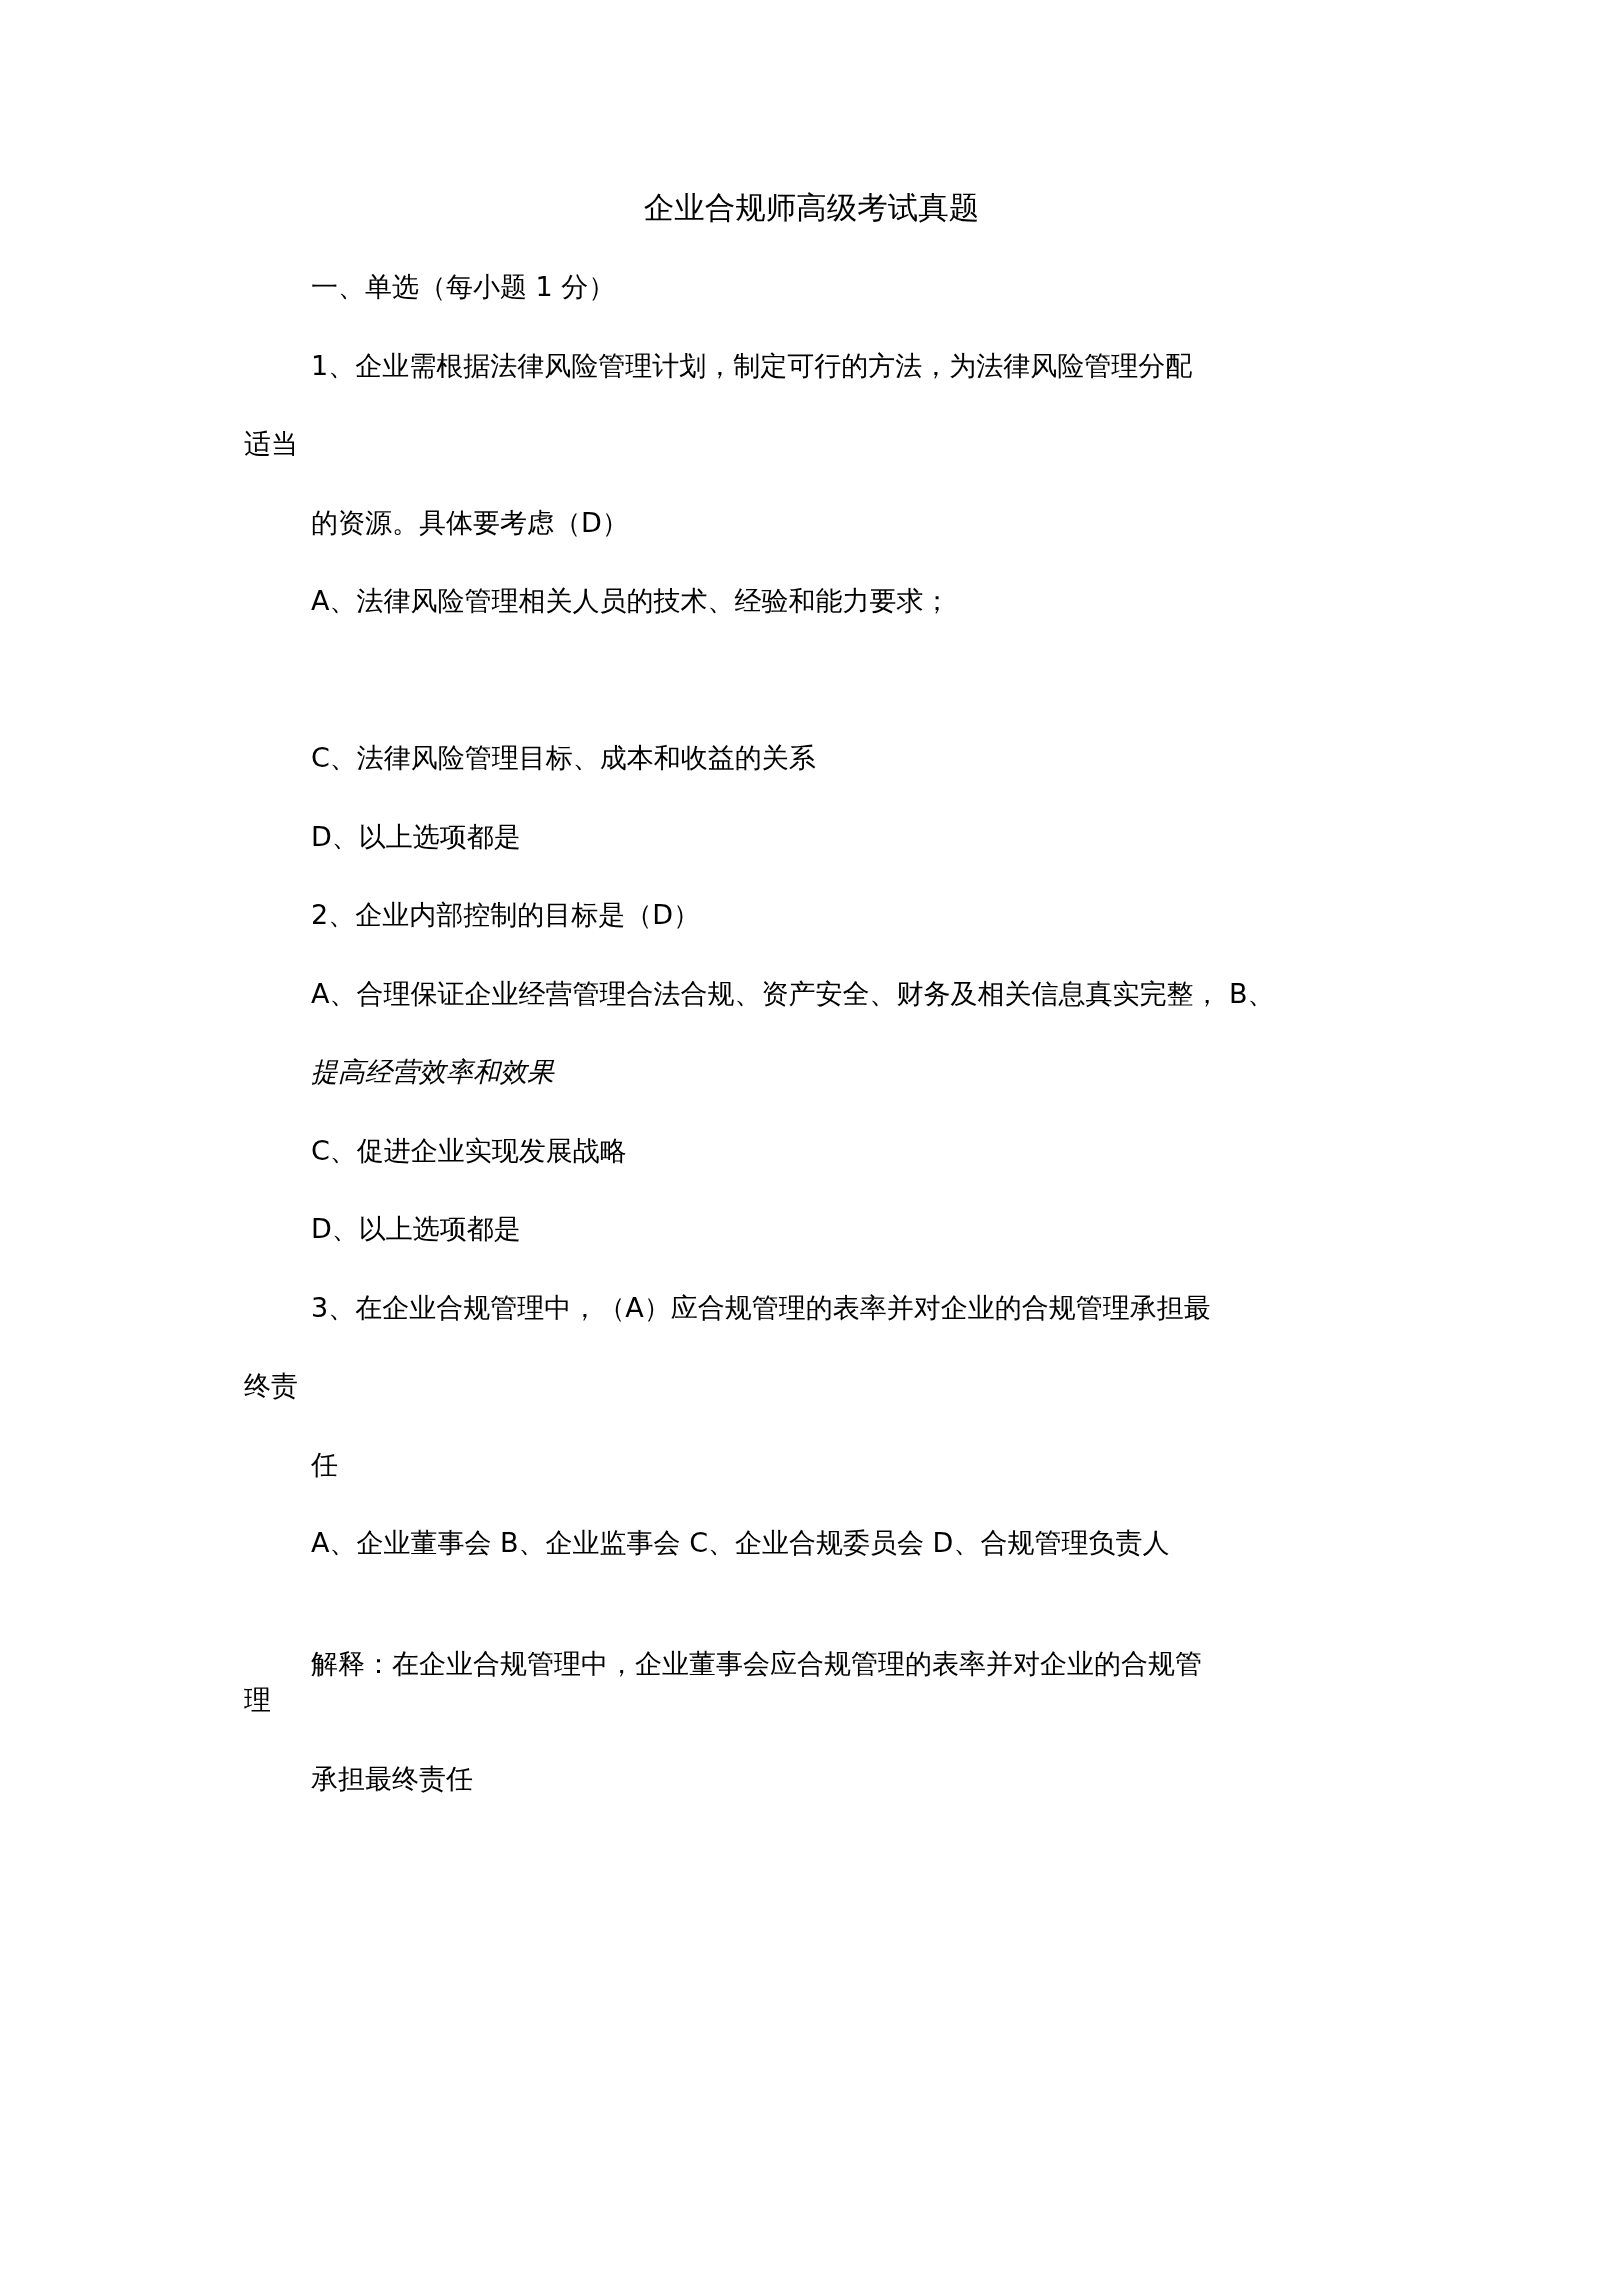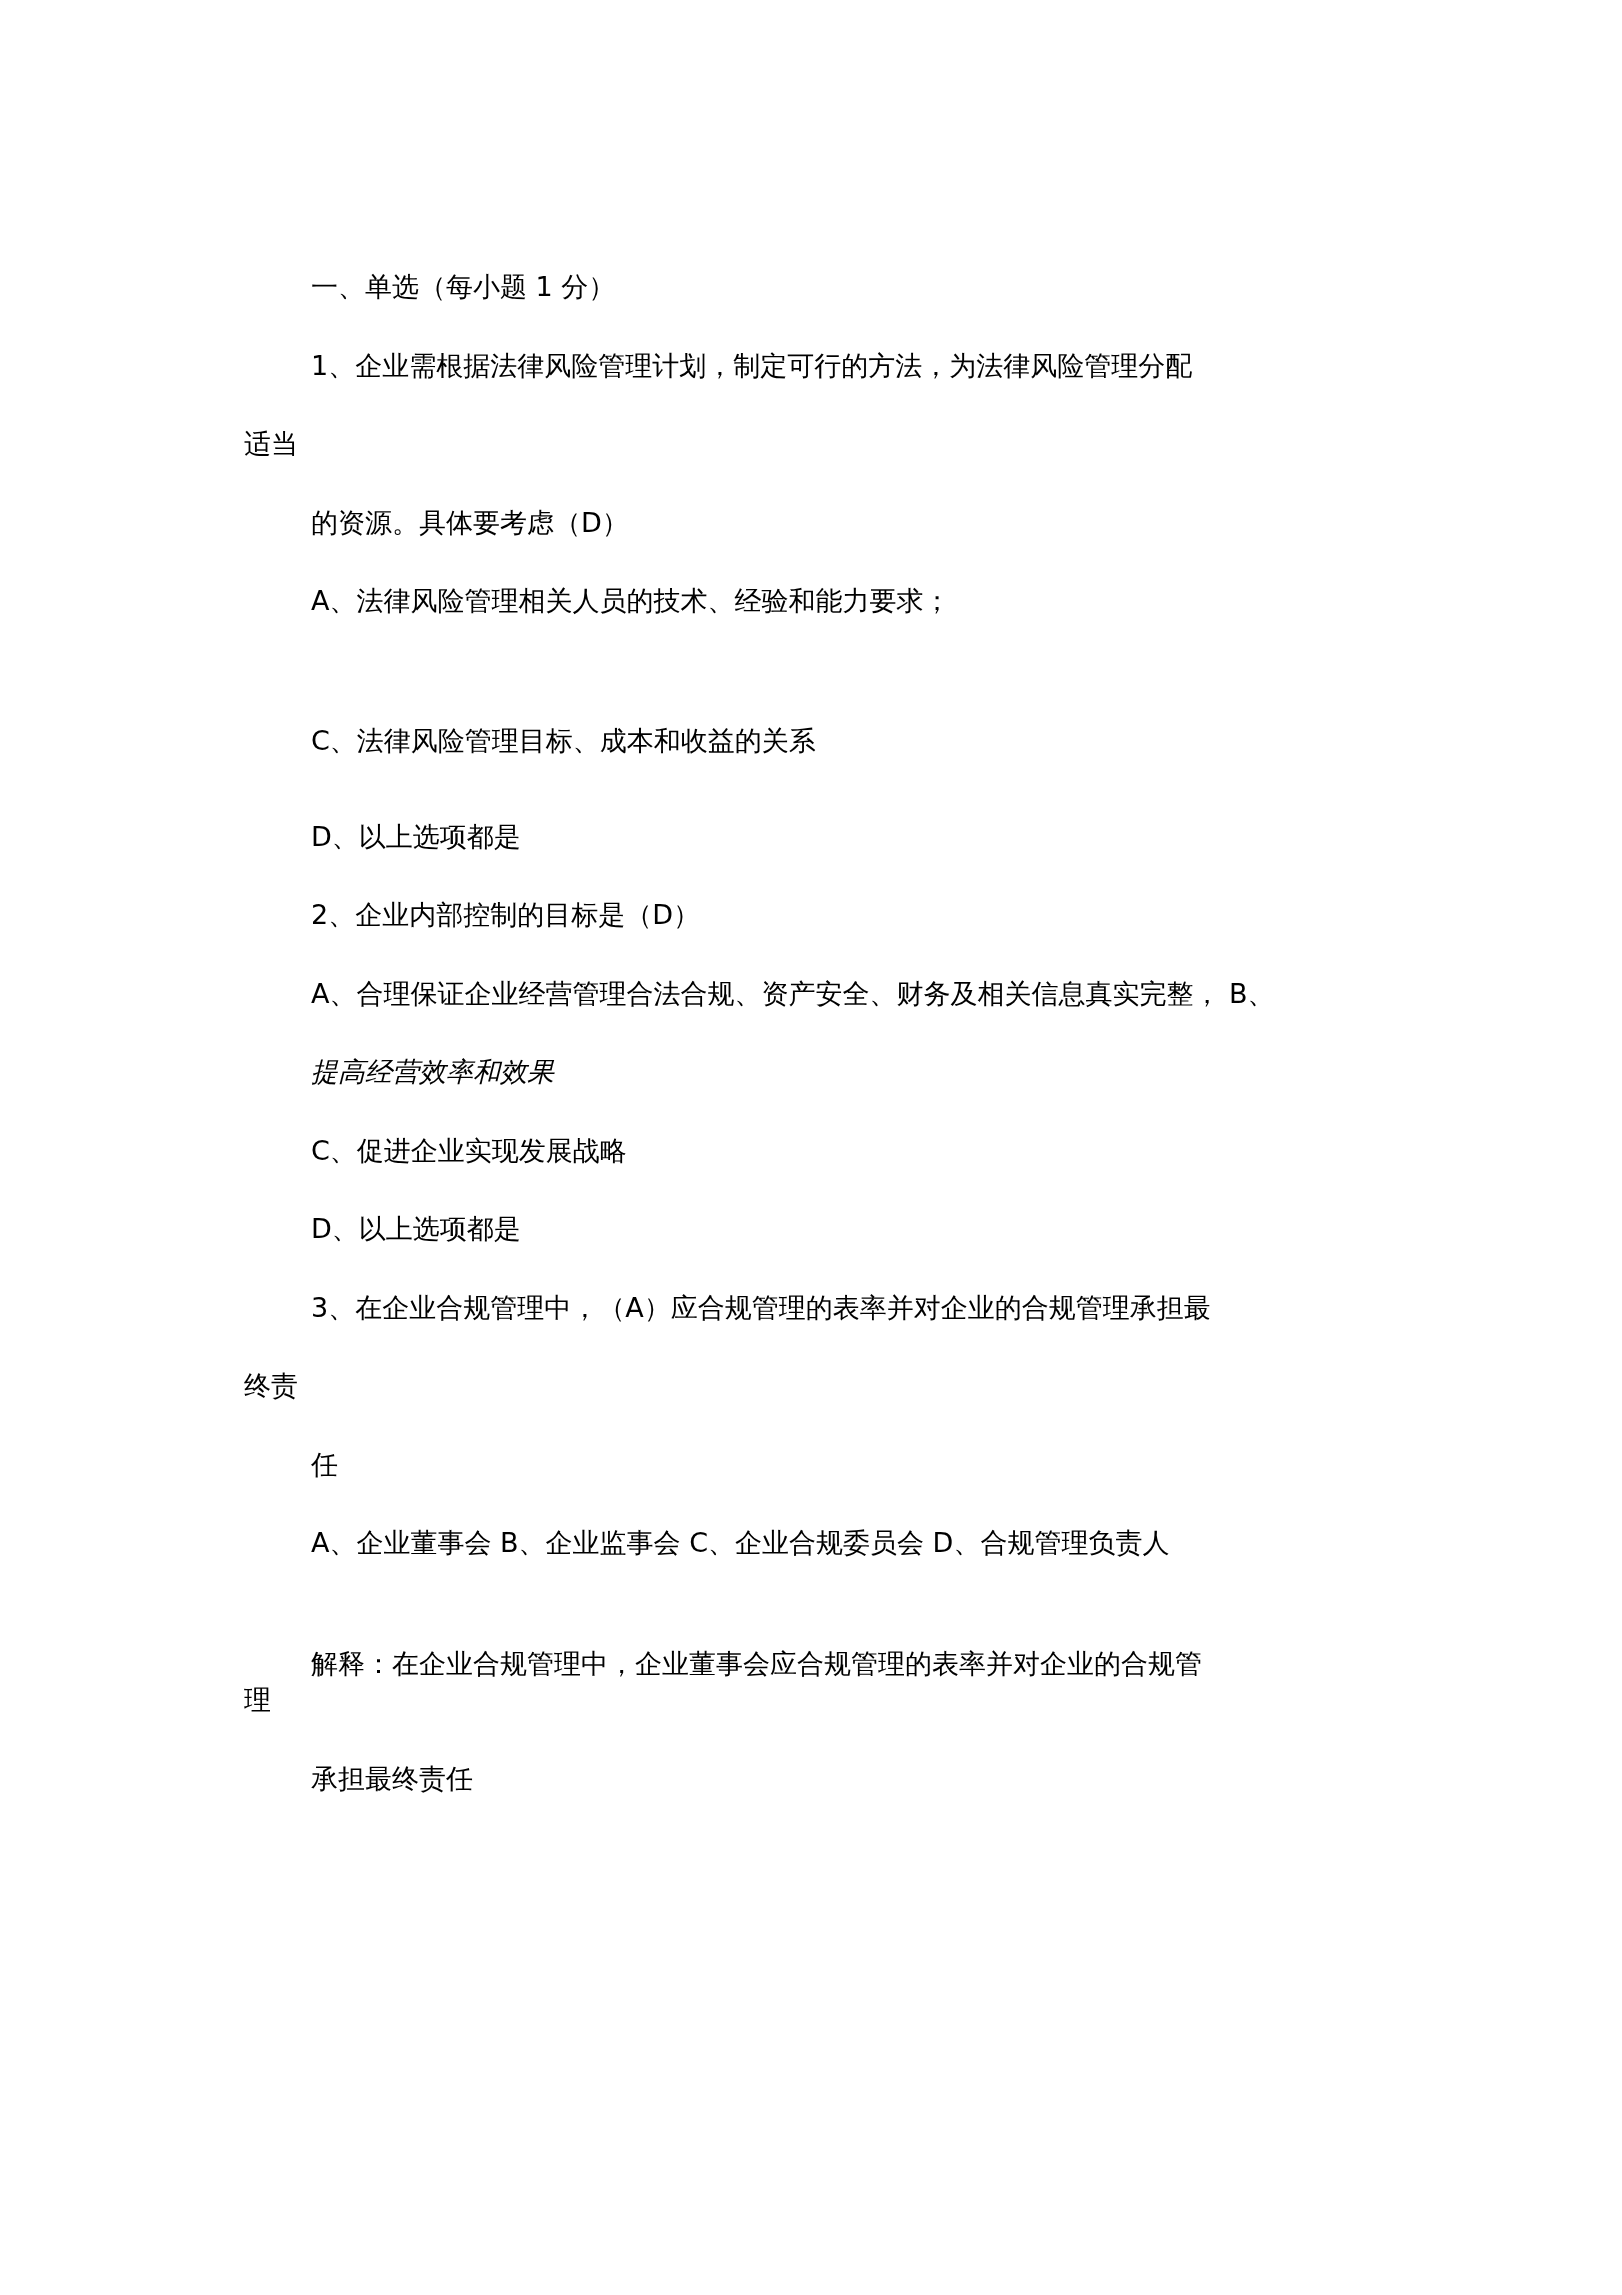--- a/index.html
+++ b/index.html
@@ -39,27 +39,28 @@
       line-height: 40px;
       white-space: nowrap;
     }
     .indent { left: 311px; }
     .flush { left: 244px; }
   </style>
 </head>
 <body>
 
 <div class="page">
+  <div class="title" style="top:188px;">企业合规师高级考试真题</div>
   <div class="line indent" style="top:267px;">一、单选（每小题 1 分）</div>
 
   <div class="line indent" style="top:346px;">1、企业需根据法律风险管理计划，制定可行的方法，为法律风险管理分配</div>
   <div class="line flush" style="top:424px;">适当</div>
   <div class="line indent" style="top:503px;">的资源。具体要考虑（D）</div>
   <div class="line indent" style="top:581px;">A、法律风险管理相关人员的技术、经验和能力要求；</div>
-  <div class="line indent" style="top:721px;">C、法律风险管理目标、成本和收益的关系</div>
+  <div class="line indent" style="top:738px;">C、法律风险管理目标、成本和收益的关系</div>
   <div class="line indent" style="top:817px;">D、以上选项都是</div>
 
   <div class="line indent" style="top:895px;">2、企业内部控制的目标是（D）</div>
   <div class="line indent" style="top:974px;">A、合理保证企业经营管理合法合规、资产安全、财务及相关信息真实完整， B、</div>
   <div class="line indent" style="top:1052px;font-style:italic;">提高经营效率和效果</div>
   <div class="line indent" style="top:1131px;">C、促进企业实现发展战略</div>
   <div class="line indent" style="top:1209px;">D、以上选项都是</div>
 
   <div class="line indent" style="top:1288px;">3、在企业合规管理中，（A）应合规管理的表率并对企业的合规管理承担最</div>
   <div class="line flush" style="top:1366px;">终责</div>

